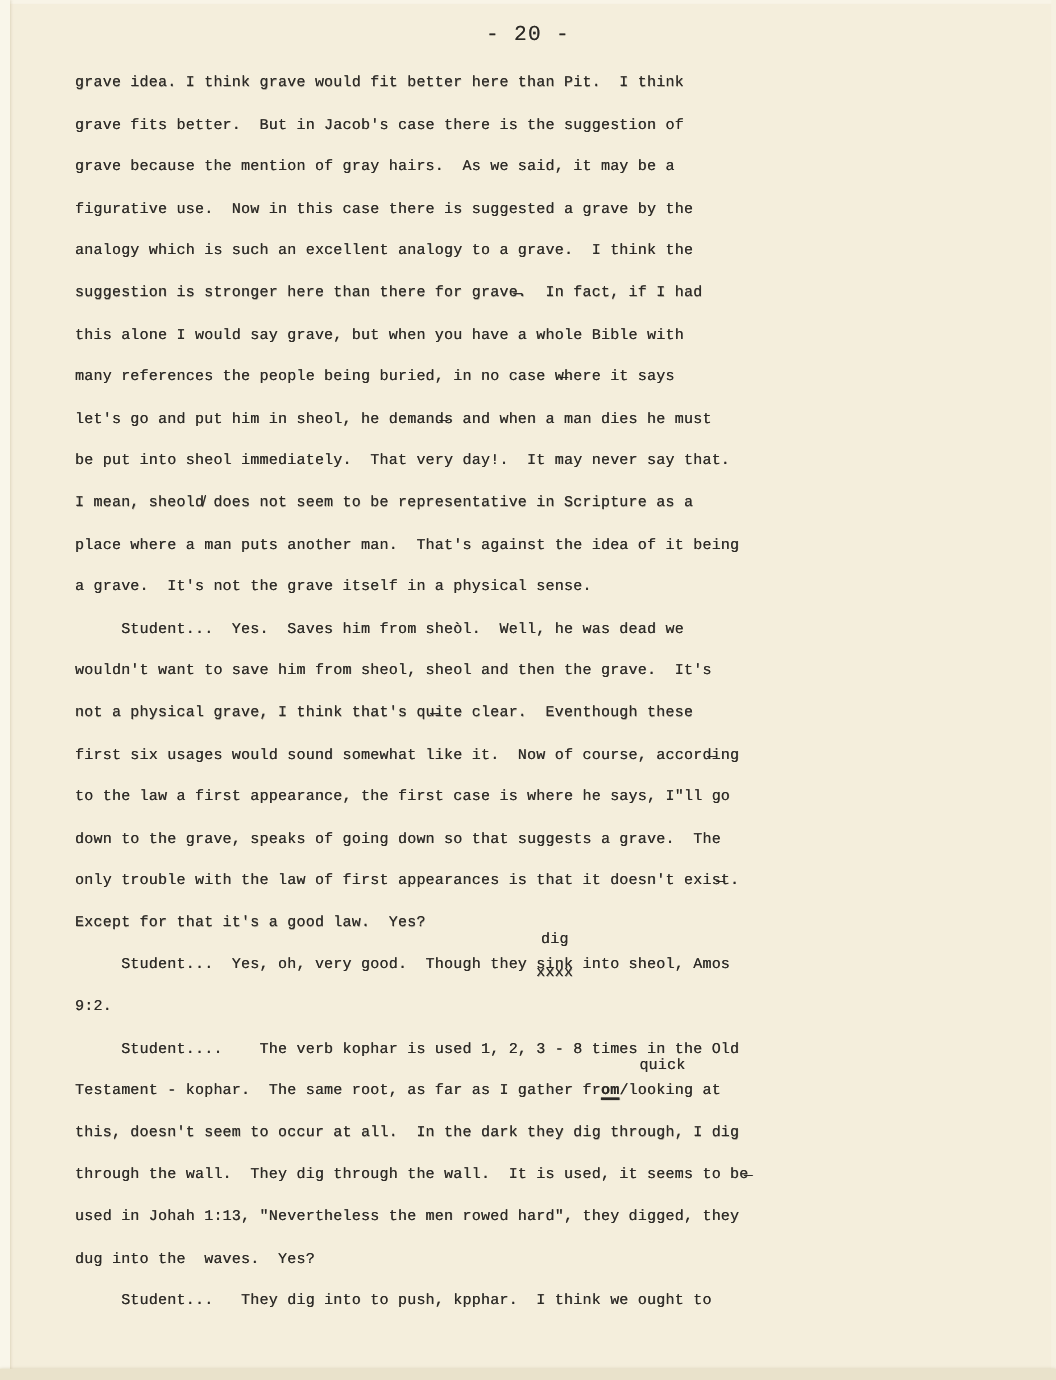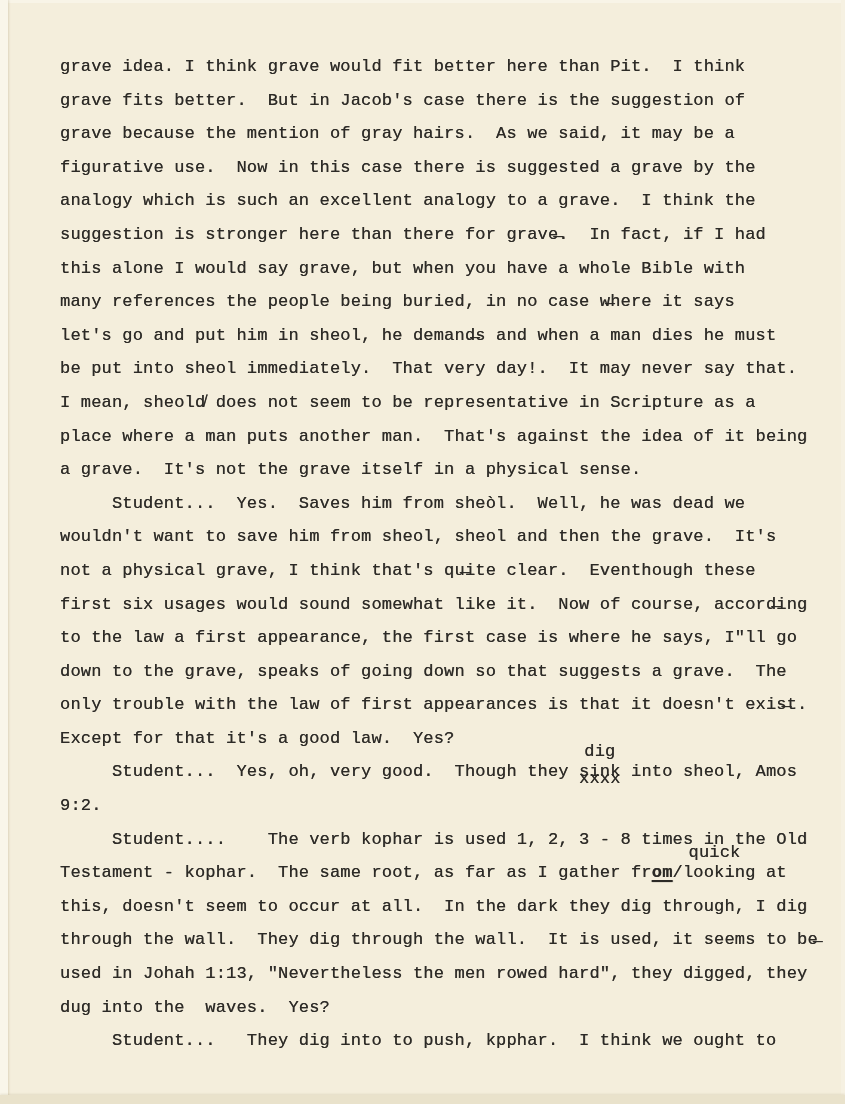--- a/index.html
+++ b/index.html
@@ -22,35 +22,36 @@
   .edge-right{position:absolute;right:0;top:0;width:4px;height:100%;background:#f6f1e2;}
   .edge-bottom{position:absolute;left:0;bottom:0;width:100%;height:9px;background:#e9e2cb;box-shadow:0 -1px 2px rgba(160,145,105,0.2);}
   .page-number{
     position:absolute;top:19px;left:0;width:100%;
     text-align:center;
     font-size:17px;letter-spacing:1px;
     text-shadow:0 0 0.5px rgba(44,40,38,0.6);
   }
   .content{
     position:absolute;left:60px;top:50px;width:760px;
-    font-size:17px;line-height:33.6px;letter-spacing:0.18px;
+    font-size:12px;line-height:33.6px;letter-spacing:0.18px;
     white-space:pre;
     text-shadow:0 0 0.5px rgba(44,40,38,0.6), 0.3px 0.3px 0.3px rgba(44,40,38,0.35);
   }
   .line{height:33.6px;}
   .anchor{position:relative;display:inline-block;}
   .ot{position:absolute;left:0;top:7px;text-align:center;}
   .above{position:absolute;left:16px;top:-20px;white-space:pre;}
   .above.ctr{left:50%;transform:translateX(-50%);font-family:Liberation Mono, monospace;}
   .u{text-decoration:underline;text-decoration-thickness:1.5px;text-underline-offset:3px;font-weight:bold;}
 </style>
 </head>
 <body>
 
 <div class="paper" style="background: rgb(244, 238, 220); color: rgb(44, 42, 38);">
   <div class="edge-top"></div>
   <div class="edge-left"></div>
   <div class="edge-right"></div>
   <div class="edge-bottom"></div>
 
+  <div class="page-number">- 20 -</div>
 
   <div class="content"><div class="line"><span>grave idea. I think grave would fit better here than Pit.  I think</span></div><div class="line"><span>grave fits better.  But in Jacob's case there is the suggestion of</span></div><div class="line"><span>grave because the mention of gray hairs.  As we said, it may be a</span></div><div class="line"><span>figurative use.  Now in this case there is suggested a grave by the</span></div><div class="line"><span>analogy which is such an excellent analogy to a grave.  I think the</span></div><div class="line"><span>suggestion is stronger here than there for grave̶.  In fact, if I had</span></div><div class="line"><span>this alone I would say grave, but when you have a whole Bible with</span></div><div class="line"><span>many references the people being buried, in no case w̶here it says</span></div><div class="line"><span>let's go and put him in sheol, he demand̶s and when a man dies he must</span></div><div class="line"><span>be put into sheol immediately.  That very day!.  It may never say that.</span></div><div class="line"><span>I mean, sheold̸ does not seem to be representative in Scripture as a</span></div><div class="line"><span>place where a man puts another man.  That's against the idea of it being</span></div><div class="line"><span>a grave.  It's not the grave itself in a physical sense.</span></div><div class="line"><span>     Student...  Yes.  Saves him from sheòl.  Well, he was dead we</span></div><div class="line"><span>wouldn't want to save him from sheol, sheol and then the grave.  It's</span></div><div class="line"><span>not a physical grave, I think that's qu̶ite clear.  Eventhough these</span></div><div class="line"><span>first six usages would sound somewhat like it.  Now of course, accord̶ing</span></div><div class="line"><span>to the law a first appearance, the first case is where he says, I″ll go</span></div><div class="line"><span>down to the grave, speaks of going down so that suggests a grave.  The</span></div><div class="line"><span>only trouble with the law of first appearances is that it doesn't exis̶t.</span></div><div class="line"><span>Except for that it's a good law.  Yes?</span></div><div class="line"><span>     Student...  Yes, oh, very good.  Though they </span><span class="anchor">sink<span class="ot">xxxx</span><span class="above ctr">dig</span></span><span> into sheol, Amos</span></div><div class="line"><span>9:2.</span></div><div class="line"><span>     Student....    The verb kophar is used 1, 2, 3 - 8 times in the Old</span></div><div class="line"><span>Testament - kophar.  The same root, as far as I gather fr</span><span class="u">om</span><span class="anchor">/<span class="above">quick</span></span><span>looking at</span></div><div class="line"><span>this, doesn't seem to occur at all.  In the dark they dig through, I dig</span></div><div class="line"><span>through the wall.  They dig through the wall.  It is used, it seems to be̶</span></div><div class="line"><span>used in Johah 1:13, "Nevertheless the men rowed hard", they digged, they</span></div><div class="line"><span>dug into the  waves.  Yes?</span></div><div class="line"><span>     Student...   They dig into to push, kpphar.  I think we ought to</span></div></div>
 </div>
 
 </body></html>

